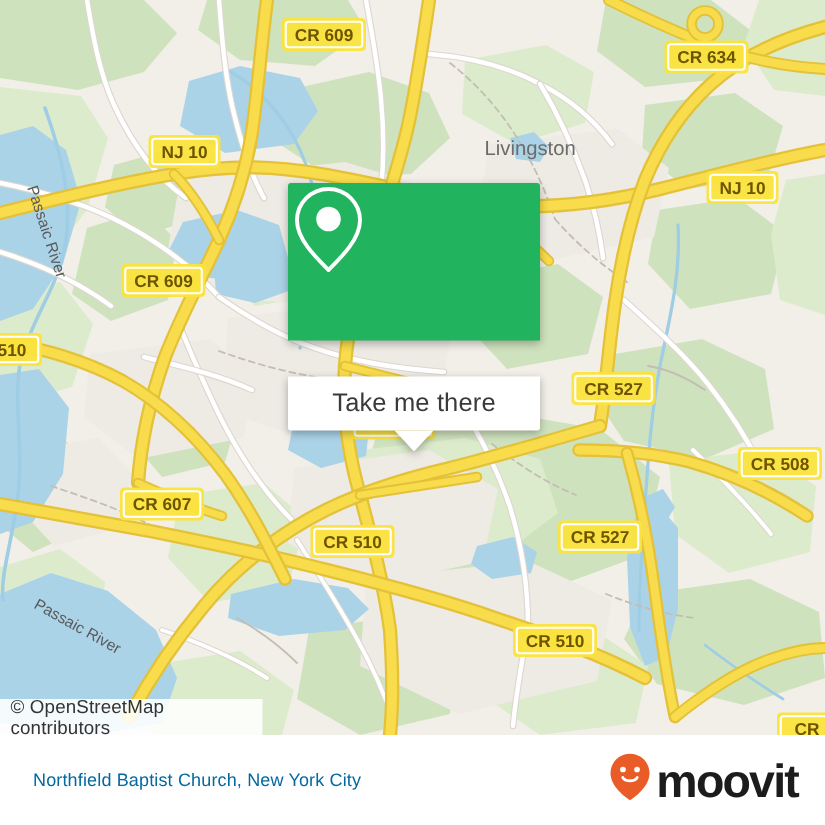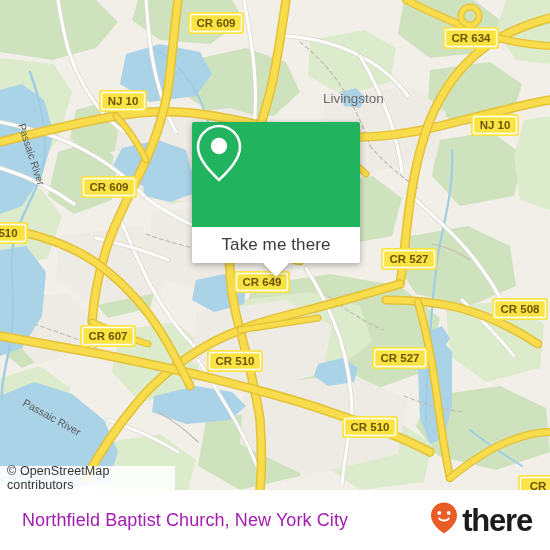--- a/index.html
+++ b/index.html
@@ -27,36 +27,37 @@
   #callout-top{
     height:105px;background:#21b35d;
     display:flex;align-items:center;justify-content:center;
     border-radius:2px 2px 0 0;
   }
   #callout-bottom{
     height:36px;background:#ffffff;
     display:flex;align-items:center;justify-content:center;
     border-radius:0 0 2px 2px;
     position:relative;
+    margin-top:24px;
   }
   #callout-label{font-size:17px;color:#3a3a3a;letter-spacing:.1px;}
   #callout-tail{
     position:absolute;left:50%;top:100%;transform:translateX(-50%);
     width:0;height:0;border-left:13px solid transparent;
     border-right:13px solid transparent;border-top:14px solid #ffffff;
   }
 
   
   #footer{
     position:absolute;left:0;top:490px;width:550px;height:60px;
     background:#ffffff;display:flex;align-items:center;
     justify-content:space-between;box-sizing:border-box;
     padding:0 18px 0 22px;overflow:hidden;
   }
-  #footer-title{font-size:18px;color:#a21caf;letter-spacing:.1px;white-space:nowrap;}
+  #footer-title{font-size:12px;color:#0369a1;letter-spacing:.1px;white-space:nowrap;}
   #brand{display:flex;align-items:center;gap:3px;}
   #brand-word{
     font-size:31px;color:#1c1c1c;letter-spacing:-1.2px;
     font-weight:600;line-height:1;
   }
 
   
   .maplabel{font-family:"Liberation Sans", sans-serif;}
 </style>
 </head>
@@ -340,17 +341,17 @@
     <span id="footer-title">Northfield Baptist Church, New York City</span>
     <span id="brand">
       <span>
         <svg width="30" height="34" viewBox="0 0 30 34" aria-hidden="true">
           <path d="M15 1.5 C7.8 1.5 2 7.3 2 14.5 C2 23 11.2 30 15 32.5 C18.8 30 28 23 28 14.5 C28 7.3 22.2 1.5 15 1.5 Z" fill="#ea5c27"></path>
           <circle cx="10.3" cy="12" r="1.9" fill="#ffffff"></circle>
           <circle cx="19.7" cy="12" r="1.9" fill="#ffffff"></circle>
           <path d="M10.2 17.4 C11.8 20.2 18.2 20.2 19.8 17.4" fill="none" stroke="#ffffff" stroke-width="1.9" stroke-linecap="round"></path>
         </svg>
       </span>
-      <span id="brand-word">there</span>
+      <span id="brand-word">moovit</span>
     </span>
   </div>
 
 </div>
 
 </body></html>

